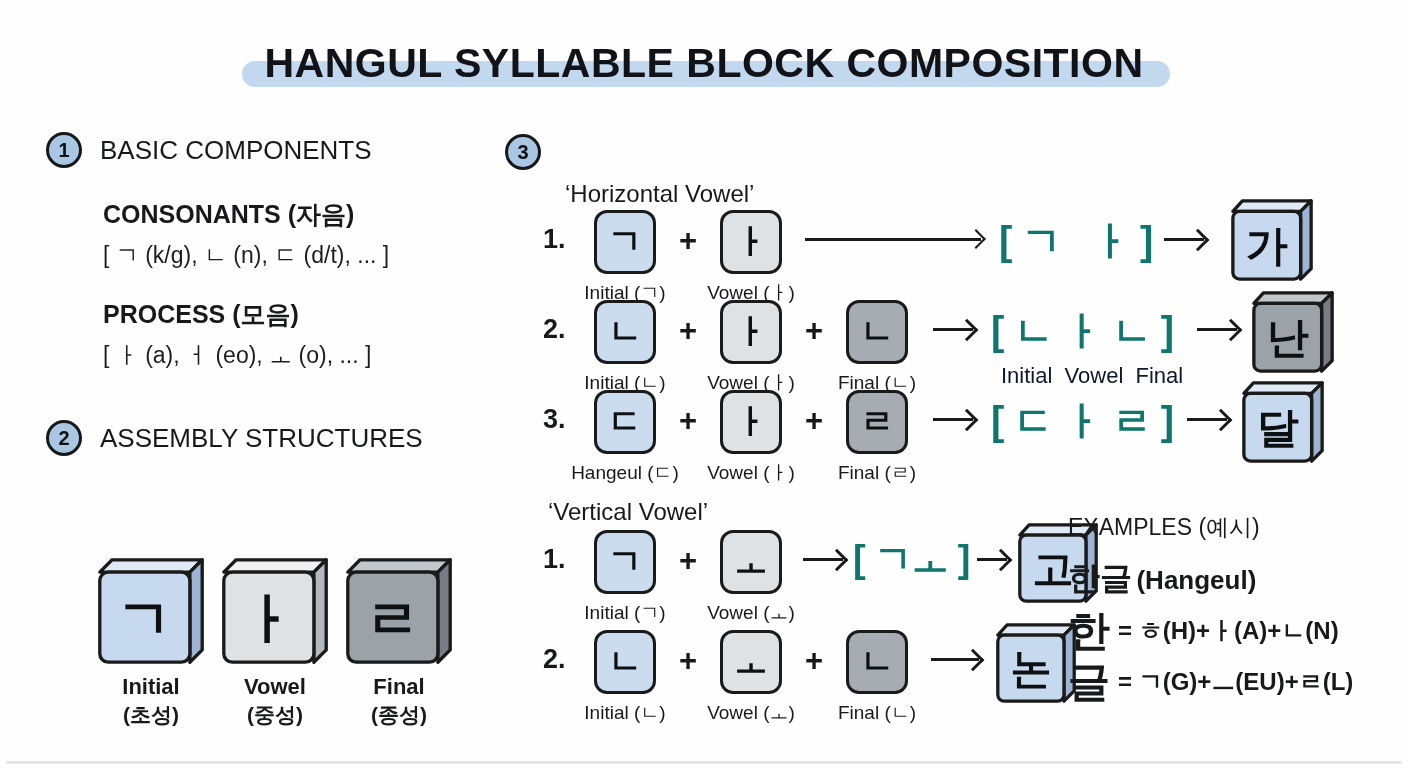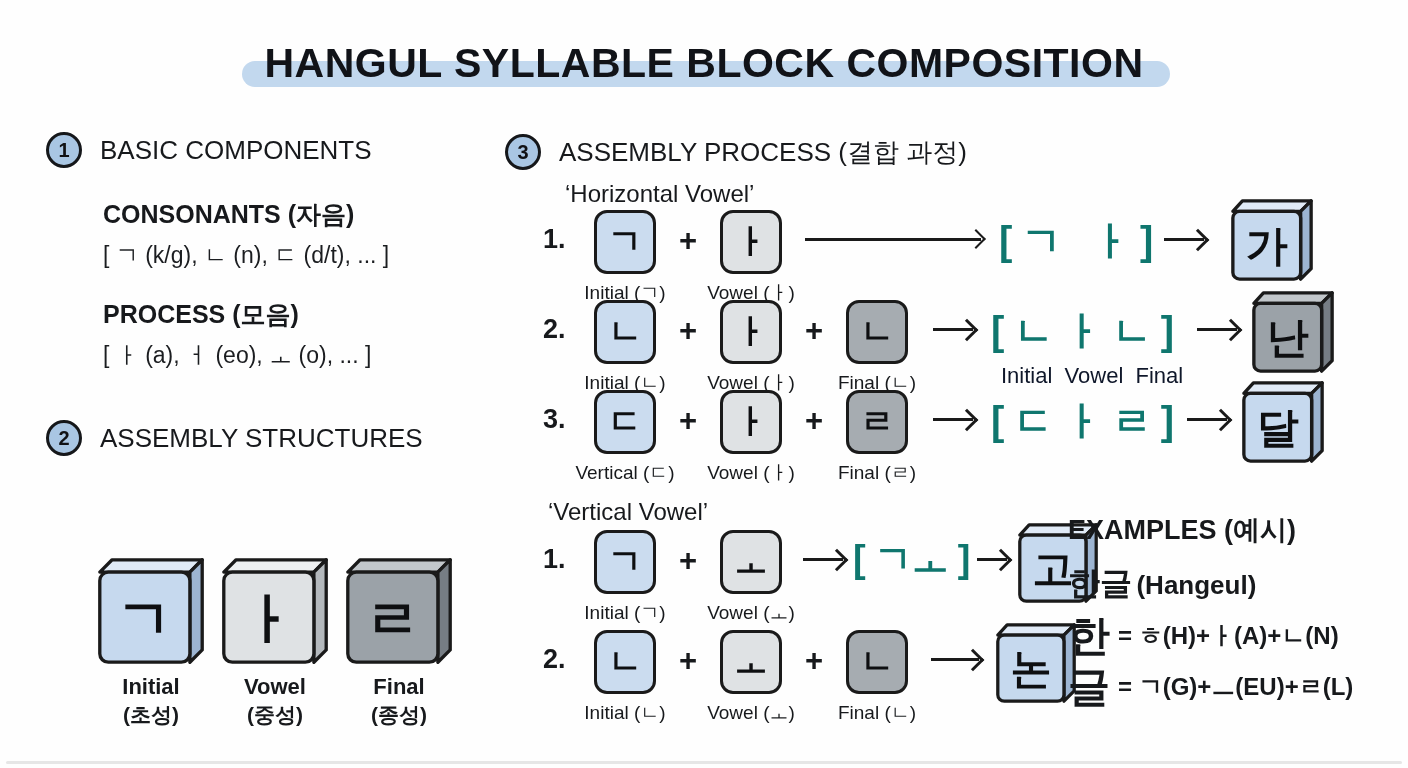--- a/index.html
+++ b/index.html
@@ -62,21 +62,21 @@
 
   .bracket{white-space:pre;font-size:40px;font-weight:bold;letter-spacing:-1px;margin-top:4px;color:#0f766e;}
   .bcol{display:flex;flex-direction:column;}
   .bracket-labels{white-space:pre;font-size:22px;margin-top:4px;padding-left:10px;color:#0f172a;}
   .vv-bracket{font-size:38px;}
 
   .group-head{font-size:24px;font-weight:normal;white-space:nowrap;}
 
   
   .examples{position:absolute;left:1068px;top:512px;}
-  .ex-title{font-size:27px;font-weight:bold;white-space:nowrap;}
+  .ex-title{font-size:23px;font-weight:normal;white-space:nowrap;}
   .ex-word{margin-top:14px;white-space:nowrap;}
   .ex-word .w{font-size:32px;font-weight:bold;}
   .ex-word .r{font-size:26px;font-weight:600;}
   .ex-line{margin-top:9px;display:flex;align-items:center;white-space:nowrap;}
   .ex-line .big{font-size:42px;font-weight:bold;line-height:1;margin-right:8px;}
   .ex-line .formula{font-size:24px;font-weight:600;}
 
   .bottom-edge{position:absolute;left:6px;right:6px;top:761px;height:3px;
     background:#d8d8d8;border-radius:2px;opacity:.65;}
 </style>
@@ -141,21 +141,20 @@
         <text x="51" y="66" text-anchor="middle" dominant-baseline="central" font-size="58">ㄹ</text>
       </svg>
       <div class="bb-label">Final</div>
       <div class="bb-sub">(종성)</div>
     </div>
   </div>
 
   <div class="abs" style="left:505px;top:134px;">
     <div class="sec-head">
       <div class="badge">3</div>
-      <div class="sec-title">ASSEMBLY PROCESS (결합 과정)</div>
     </div>
   </div>
 
   <div class="abs group-head" style="left:565px;top:180px;">‘Horizontal Vowel’</div>
 
   <div class="row" style="left:543px;top:210px;">
     <div class="rnum">1.</div>
     <div class="tcol">
       <div class="tile t-blue">
           <span>ㄱ</span>
@@ -215,21 +214,21 @@
       <text x="38.5" y="50" text-anchor="middle" dominant-baseline="central" font-size="44">난</text>
     </svg>
   </div>
 
   <div class="row" style="left:543px;top:390px;">
     <div class="rnum">3.</div>
     <div class="tcol">
       <div class="tile t-blue">
           <span>ㄷ</span>
         </div>
-      <div class="tlabel">Vertical (ㄷ)</div>
+      <div class="tlabel">Hangeul (ㄷ)</div>
     </div>
     <div class="plus">+</div>
     <div class="tcol">
       <div class="tile t-gray">
           <span>ㅏ</span>
         </div>
       <div class="tlabel">Vowel (ㅏ)</div>
     </div>
     <div class="plus">+</div>
     <div class="tcol">

